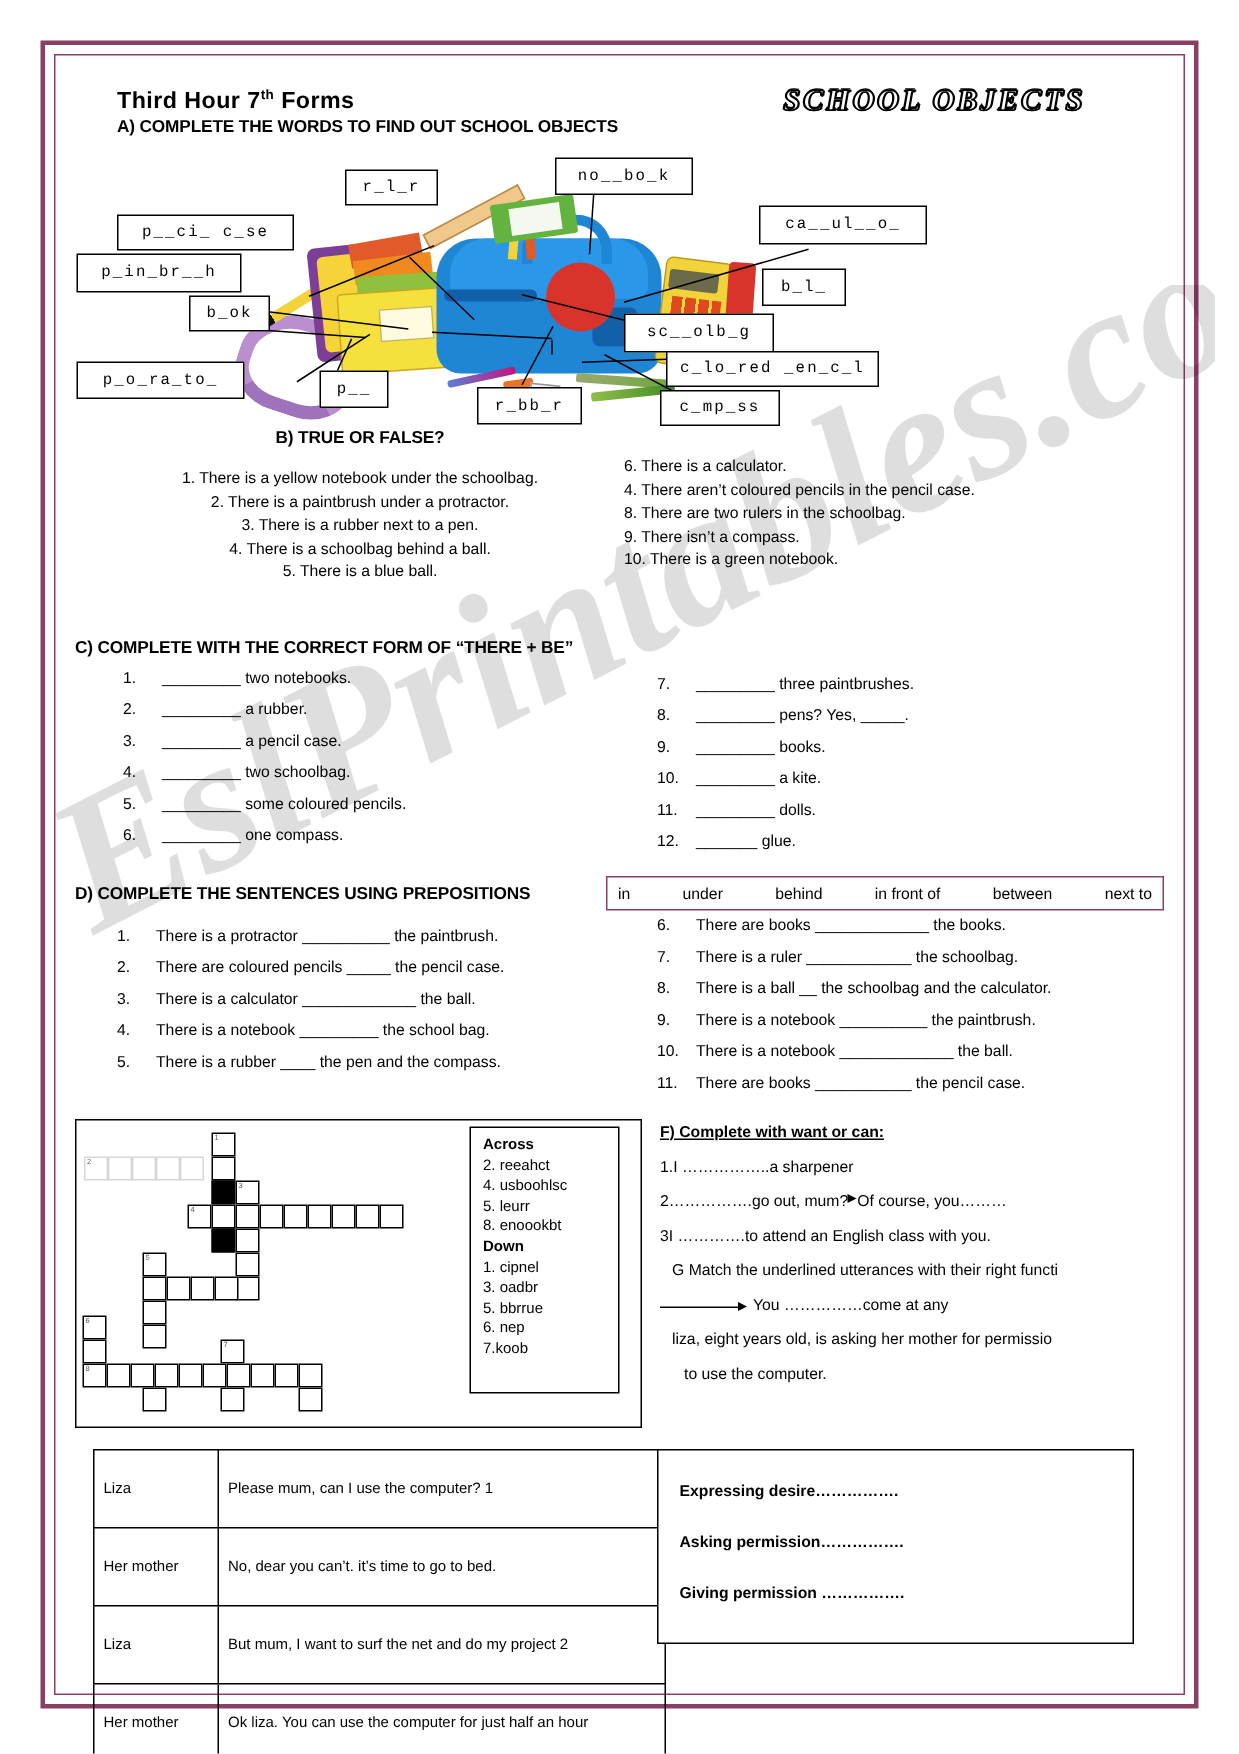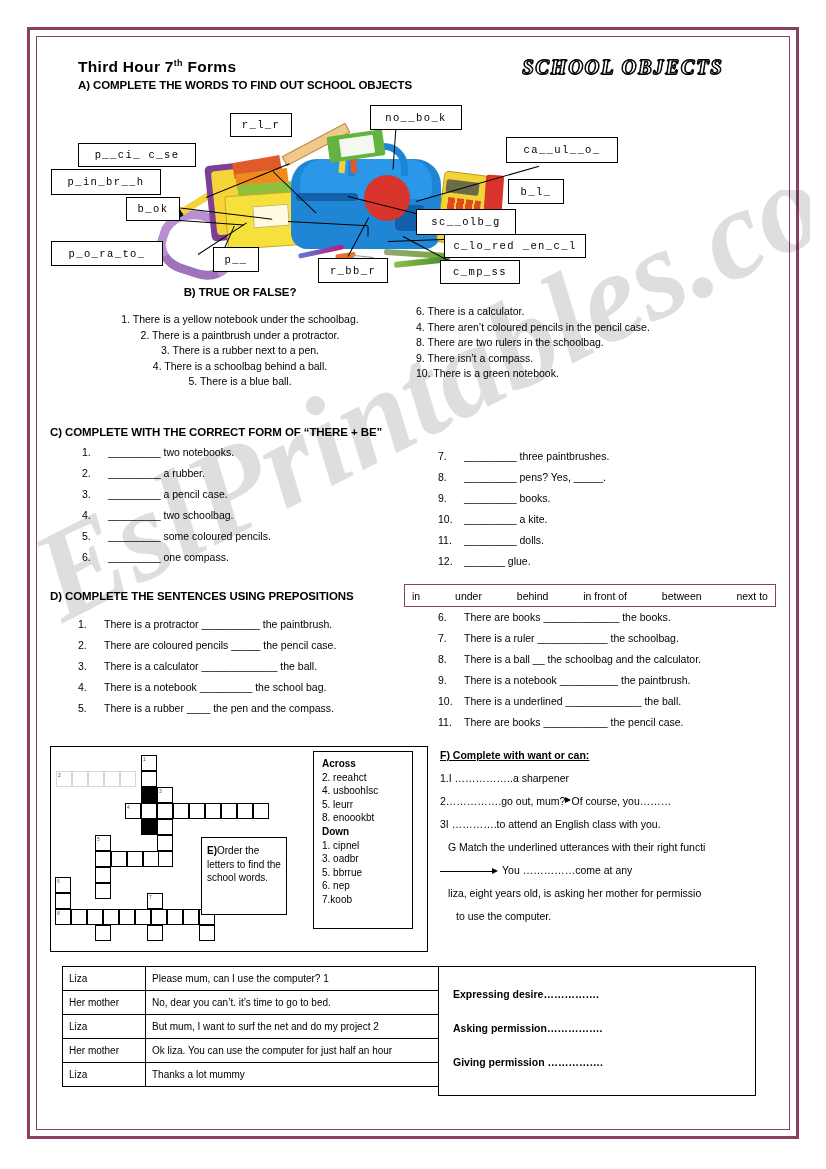--- a/index.html
+++ b/index.html
@@ -76,21 +76,21 @@
 
   
   .fsec{position:absolute;font-size:10.5px;line-height:23px;}
   .fsec .fh{font-weight:bold;text-decoration:underline;}
   .arrow-l{position:absolute;height:1px;background:#000;}
   .arrow-head{position:absolute;width:0;height:0;border-left:6px solid #000;
               border-top:3.5px solid transparent;border-bottom:3.5px solid transparent;}
 
   
   .dlg{position:absolute;border-collapse:collapse;font-size:10px;}
-  .dlg td{border:1px solid #000;padding:3px 6px;height:17px;white-space:nowrap;}
+  .dlg td{border:1px solid #000;padding:17px 6px;height:17px;white-space:nowrap;}
   .dlg td.who{width:70px;}
   .dlg td.what{width:285px;}
   .func-box{position:absolute;border:1px solid #000;box-sizing:border-box;background:#fff;
             padding:10px 14px;font-size:10.5px;font-weight:bold;line-height:34px;}
 </style>
 </head>
 <body>
 
 <div class="page-outer"></div>
 <div class="page-inner"></div>
@@ -331,21 +331,21 @@
     <div class="nrow" style="padding-left:22px;">
         <span class="nnum">8.</span>
         <span>There is a ball __ the schoolbag and the calculator.</span>
       </div>
     <div class="nrow" style="padding-left:22px;">
         <span class="nnum">9.</span>
         <span>There is a notebook __________ the paintbrush.</span>
       </div>
     <div class="nrow" style="padding-left:22px;">
         <span class="nnum">10.</span>
-        <span>There is a underlined _____________ the ball.</span>
+        <span>There is a notebook _____________ the ball.</span>
       </div>
     <div class="nrow" style="padding-left:22px;">
         <span class="nnum">11.</span>
         <span>There are books ___________ the pencil case.</span>
       </div>
   </div>
 
   <div class="cw-panel" style="left:2px;top:700px;width:378px;height:206px;">
     <div class="cw-grid" style="left:0;top:0;">
 
@@ -411,23 +411,20 @@
 
       <div class="cell" style="left:44px;top:136px;width:16px;height:16px;"></div>
       <div class="cell" style="left:44px;top:178px;width:16px;height:16px;"></div>
       <div class="cell" style="left:96px;top:146px;width:16px;height:16px;">
           <span class="cn">7</span>
         </div>
       <div class="cell" style="left:96px;top:178px;width:16px;height:16px;"></div>
       <div class="cell" style="left:148px;top:178px;width:16px;height:16px;"></div>
     </div>
 
-    <div class="eobox" style="left:150px;top:90px;width:86px;height:78px;">
-      <b>E)</b><span>Order the letters to find the school words.</span>
-    </div>
 
     <div class="clue-box" style="left:262px;top:4px;width:100px;height:178px;">
       <div class="ch">Across</div>
       <div>2. reeahct</div>
       <div>4. usboohlsc</div>
       <div>5. leurr</div>
       <div>8. enoookbt</div>
       <div class="ch">Down</div>
       <div>1. cipnel</div>
       <div>3. oadbr</div>

